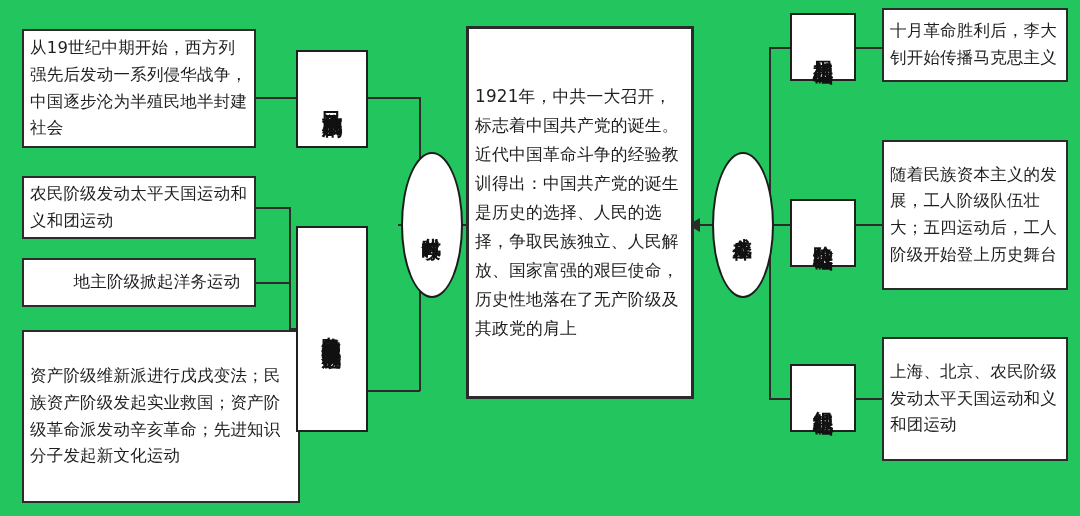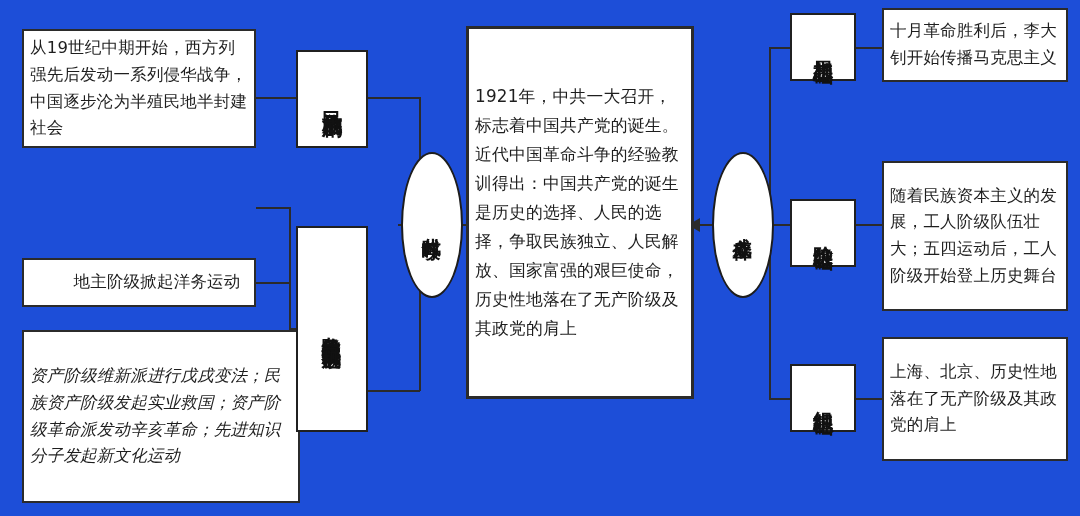--- a/index.html
+++ b/index.html
@@ -9,21 +9,21 @@
     background: #ffffff;
   }
   body {
     font-family: "DejaVu Sans", "Liberation Sans", sans-serif;
     color: #1a1a1a;
   }
   #stage {
     position: relative;
     width: 1080px;
     height: 516px;
-    background: #1d4ed8;
+    background: #22c55e;
     overflow: hidden;
   }
   
   .box {
     position: absolute;
     box-sizing: border-box;
     border: 2px solid #2b2b2b;
     background: #ffffff;
     display: flex;
     align-items: center;
@@ -112,26 +112,29 @@
 </style>
 </head>
 <body>
 
 <div id="stage">
 
   <div class="box" style="left:22px; top:29px; width:234px; height:119px;">
     <div class="htext">从19世纪中期开始，西方列强先后发动一系列侵华战争，中国逐步沦为半殖民地半封建社会</div>
   </div>
 
+  <div class="box" style="left:22px; top:176px; width:234px; height:63px;">
+    <div class="htext">农民阶级发动太平天国运动和义和团运动</div>
+  </div>
 
   <div class="box" style="left:22px; top:258px; width:234px; height:49px;">
     <div class="htext center">地主阶级掀起洋务运动</div>
   </div>
 
-  <div class="box" style="left:22px; top:330px; width:278px; height:173px;font-style:italic;">
+  <div class="box" style="left:22px; top:330px; width:278px; height:173px;">
     <div class="htext">资产阶级维新派进行戊戌变法；民族资产阶级发起实业救国；资产阶级革命派发动辛亥革命；先进知识分子发起新文化运动</div>
   </div>
 
   <div class="vbox" style="left:296px; top:50px; width:72px; height:98px;">
     <div class="vtext">民族危机加剧</div>
   </div>
 
   <div class="vbox" style="left:296px; top:226px; width:72px; height:206px;">
     <div class="vtext small">各阶级的探索无法挽救民族危机</div>
   </div>
@@ -157,26 +160,26 @@
   </div>
 
   <div class="vbox" style="left:790px; top:364px; width:66px; height:68px;">
     <div class="vtext">组织基础</div>
   </div>
 
   <div class="box" style="left:882px; top:8px; width:186px; height:74px;">
     <div class="htext">十月革命胜利后，李大钊开始传播马克思主义</div>
   </div>
 
-  <div class="box" style="left:882px; top:140px; width:186px; height:150px;margin-top:21px;">
+  <div class="box" style="left:882px; top:140px; width:186px; height:150px;">
     <div class="htext">随着民族资本主义的发展，工人阶级队伍壮大；五四运动后，工人阶级开始登上历史舞台</div>
   </div>
 
   <div class="box" style="left:882px; top:337px; width:186px; height:124px;">
-    <div class="htext">上海、北京、历史性地落在了无产阶级及其政党的肩上</div>
+    <div class="htext">上海、北京、农民阶级发动太平天国运动和义和团运动</div>
   </div>
 
   <div class="ln h" style="left:256px; top:97px; width:40px;"></div>
 
   <div class="ln h" style="left:256px; top:207px; width:34px;"></div>
   <div class="ln h" style="left:256px; top:282px; width:34px;"></div>
   <div class="ln h" style="left:256px; top:416px; width:34px;"></div>
   <div class="ln v" style="left:289px; top:207px; height:211px;"></div>
   <div class="ln h" style="left:289px; top:328px; width:8px;"></div>
 

